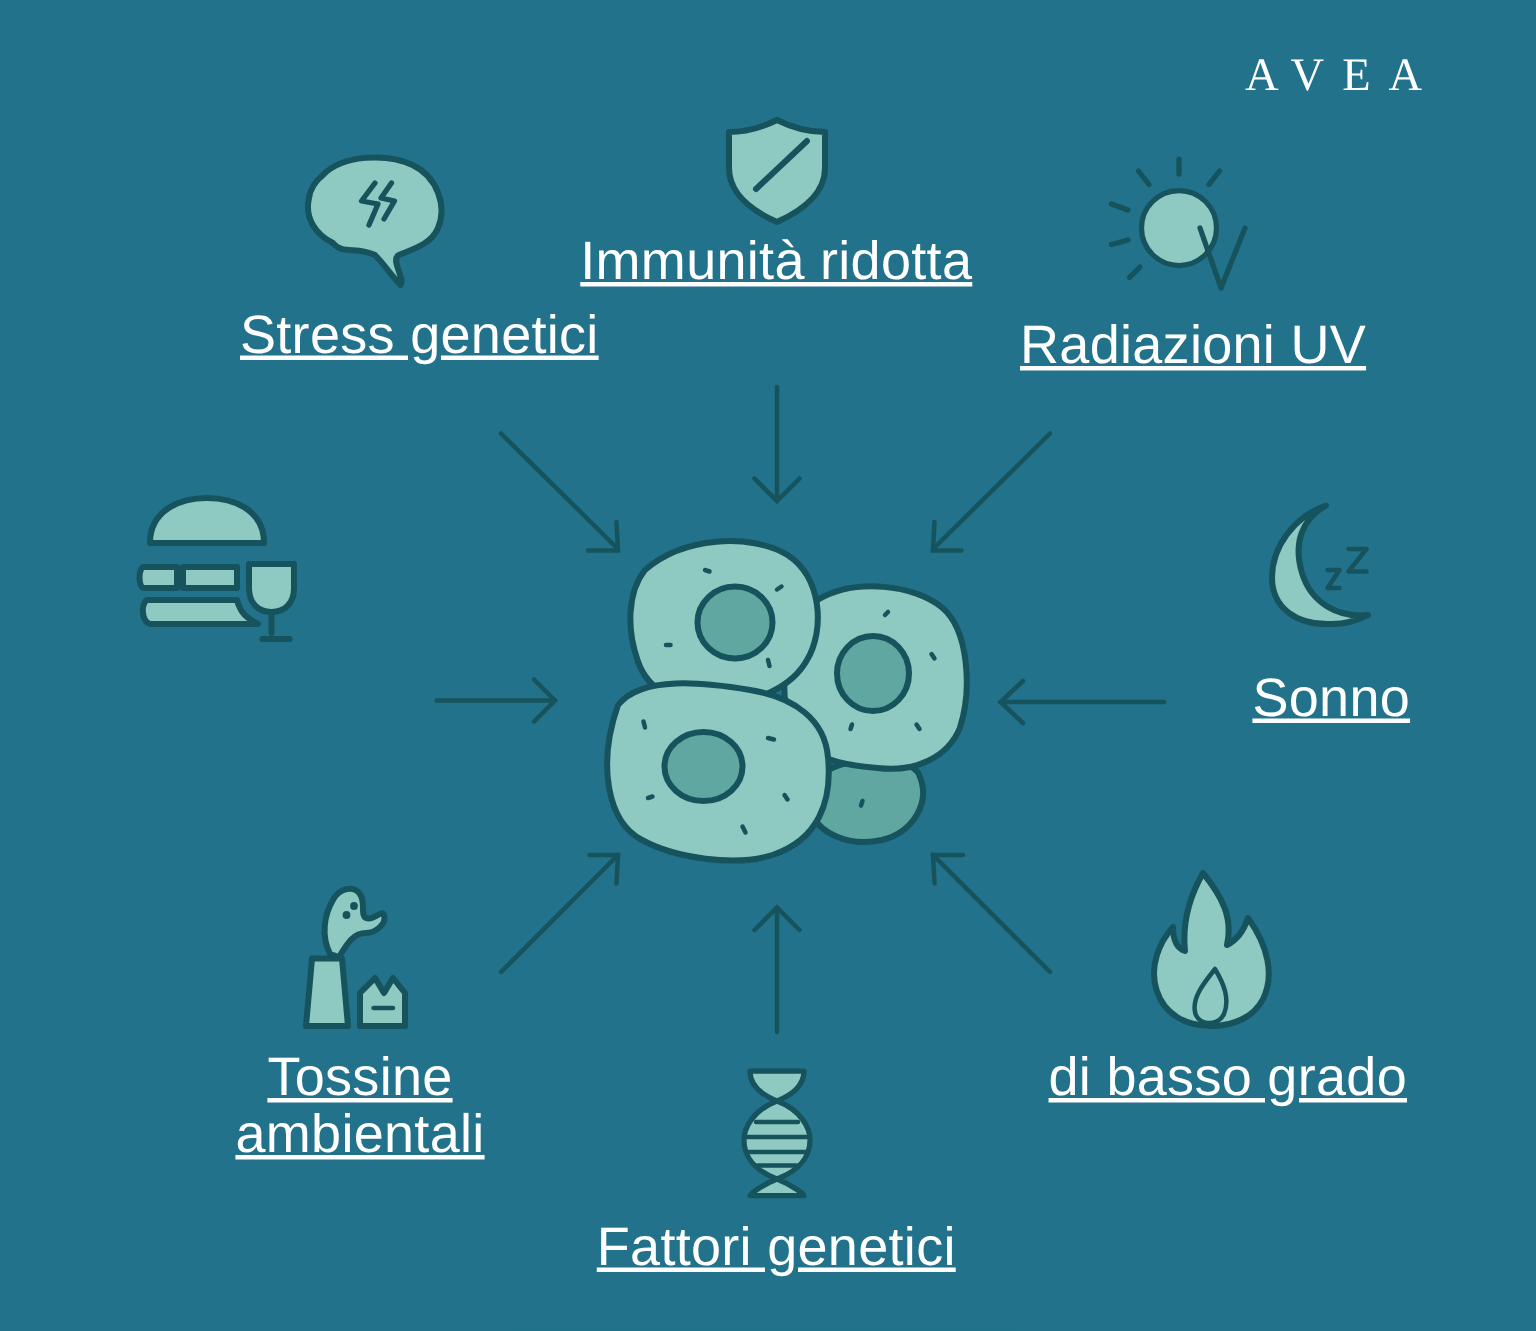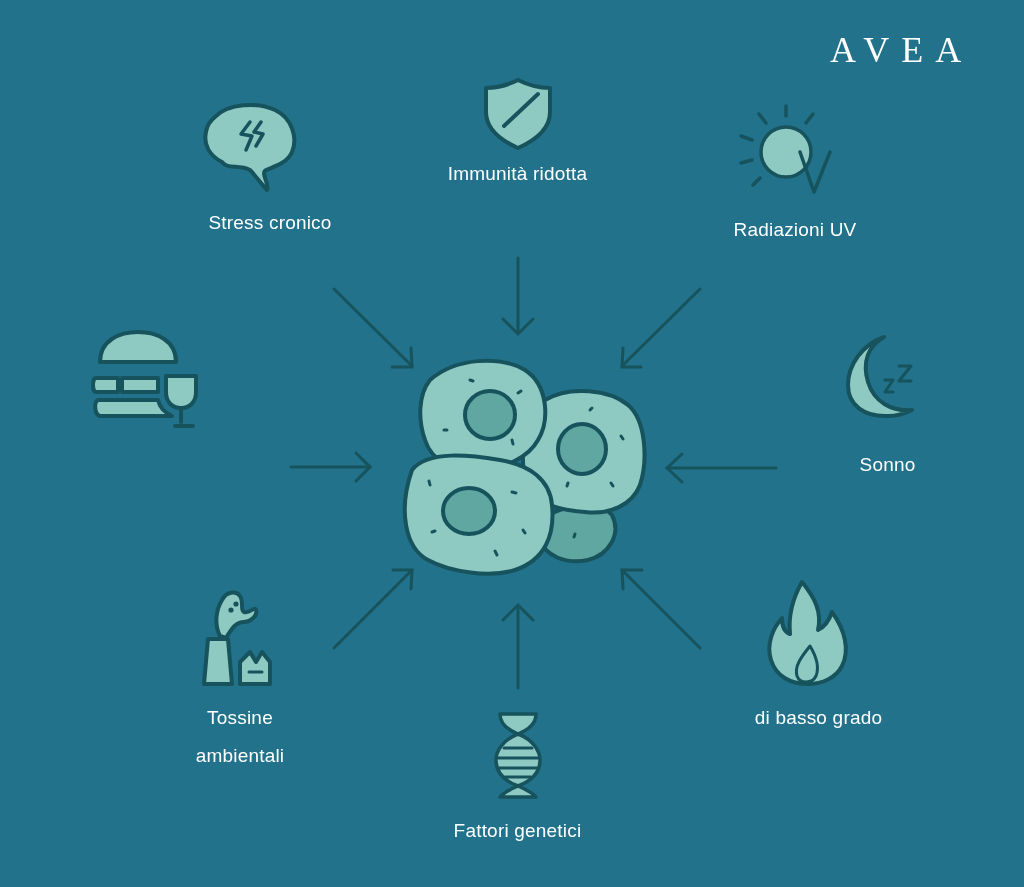--- a/index.html
+++ b/index.html
@@ -23,38 +23,39 @@
     svg.art {
       position: absolute;
       left: 0;
       top: 0;
       width: 1024px;
       height: 887px;
     }
     .label {
       position: absolute;
       color: #ffffff;
-      font-size: 19px;
+      font-size: 36px;
       line-height: 38px;
       text-align: center;
       white-space: nowrap;
       letter-spacing: 0.2px;
+      text-decoration: underline;
     }
     .label span {
       display: block;
     }
     .logo {
       position: absolute;
       left: 830px;
       top: 30px;
       width: 140px;
       height: 40px;
       color: #ffffff;
       font-family: "Liberation Serif", "DejaVu Serif", serif;
-      font-size: 36px;
+      font-size: 31px;
       letter-spacing: 12px;
       font-weight: 300;
       line-height: 40px;
     }
   </style>
 </head>
 <body>
 
 <div class="canvas">
 
@@ -198,21 +199,21 @@
       <path d="M98 400 L 158 400 C 160 408, 164 412, 172 416 L 100 416 C 94 414, 94 402, 98 400 Z" fill="#8ec9c2"></path>
       <path d="M166 376 L 196 376 L 196 392 C 196 402, 190 408, 181 408 C 172 408, 166 402, 166 392 Z" fill="#8ec9c2"></path>
       <line x1="181" y1="408" x2="181" y2="422"></line>
       <line x1="175" y1="426" x2="193" y2="426"></line>
     </g>
   </svg>
 
   <div class="logo">AVEA</div>
 
   <div class="label" style="left:160px; top:204px; width:220px;">
-    <span>Stress cronico</span>
+    <span>Stress genetici</span>
   </div>
 
   <div class="label" style="left:385px; top:155px; width:265px;">
     <span>Immunità ridotta</span>
   </div>
 
   <div class="label" style="left:680px; top:211px; width:230px;">
     <span>Radiazioni UV</span>
   </div>
 

